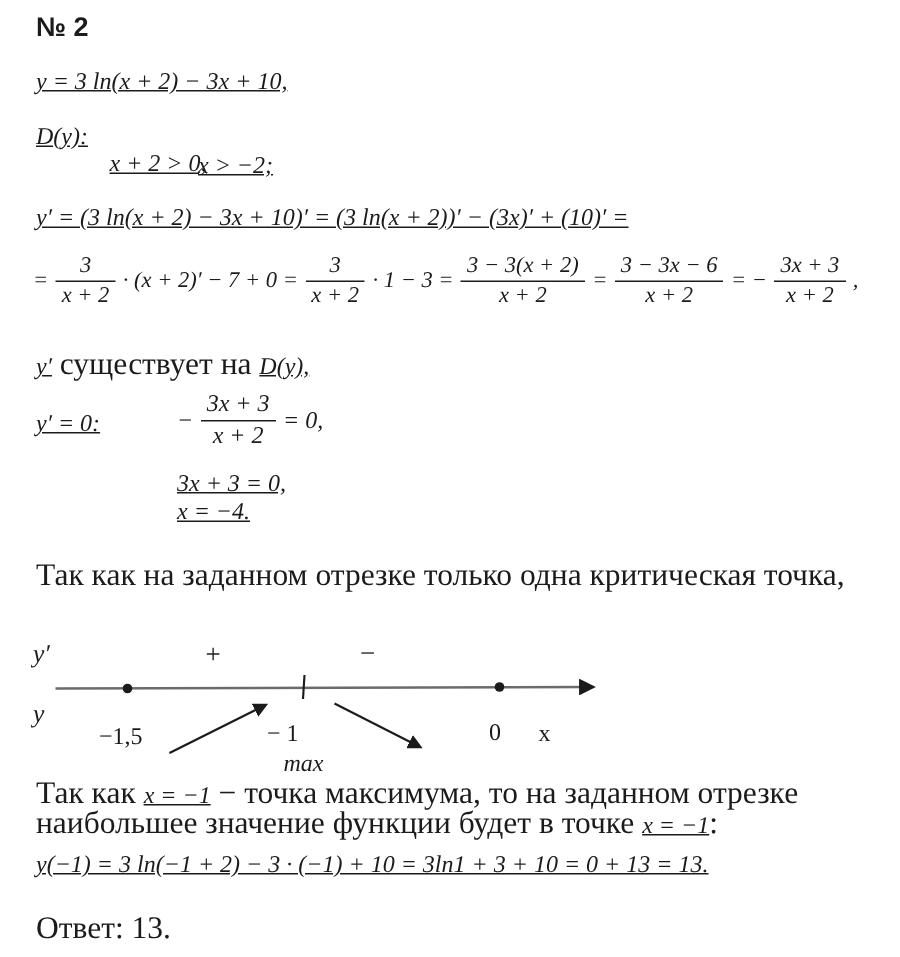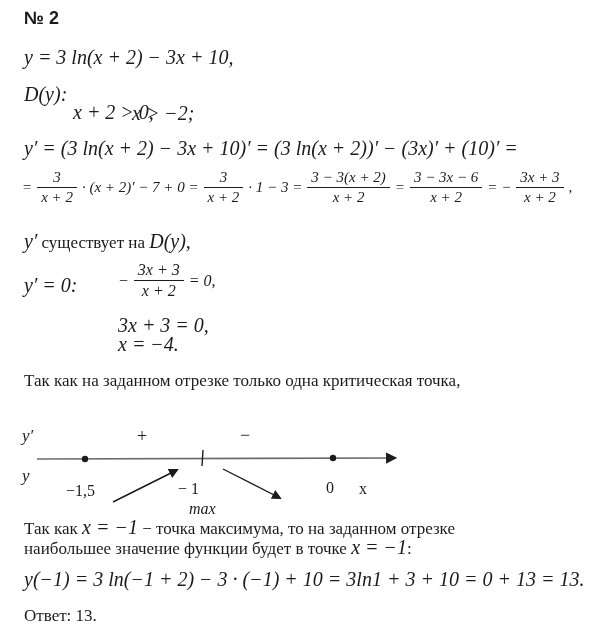--- a/index.html
+++ b/index.html
@@ -2,22 +2,22 @@
 <html><head>
 <meta charset="utf-8">
 <style>
   html, body { margin:0; padding:0; background:#ffffff; }
   .page {
     position:relative; width:600px; height:638px; background:#fff;
     font-family:"Liberation Serif", serif; color:#1b1b1b; overflow:hidden;
   }
   .abs { position:absolute; white-space:nowrap; }
   .title { font-family:"Liberation Sans", sans-serif; font-weight:bold; font-size:18px; }
-  .math { font-style:italic; font-size:20px; }
-  .cyr  { font-style:normal; font-size:17px; }
+  .math { font-style:italic; font-size:16px;text-decoration:underline; }
+  .cyr  { font-style:normal; font-size:21px; }
   .eqrow { display:flex; align-items:center; gap:3px; font-style:italic; }
   .fs15 { font-size:15px; }
   .fs16 { font-size:16px; }
   .frac { display:inline-flex; flex-direction:column; text-align:center; margin:0 2px; line-height:1.25; }
   .frac .num { padding:0 4px; border-bottom:1.4px solid #1b1b1b; }
   .frac .den { padding:0 4px; }
   svg text { font-family:"Liberation Serif", serif; fill:#1b1b1b; }
 </style>
 </head>
 <body>

